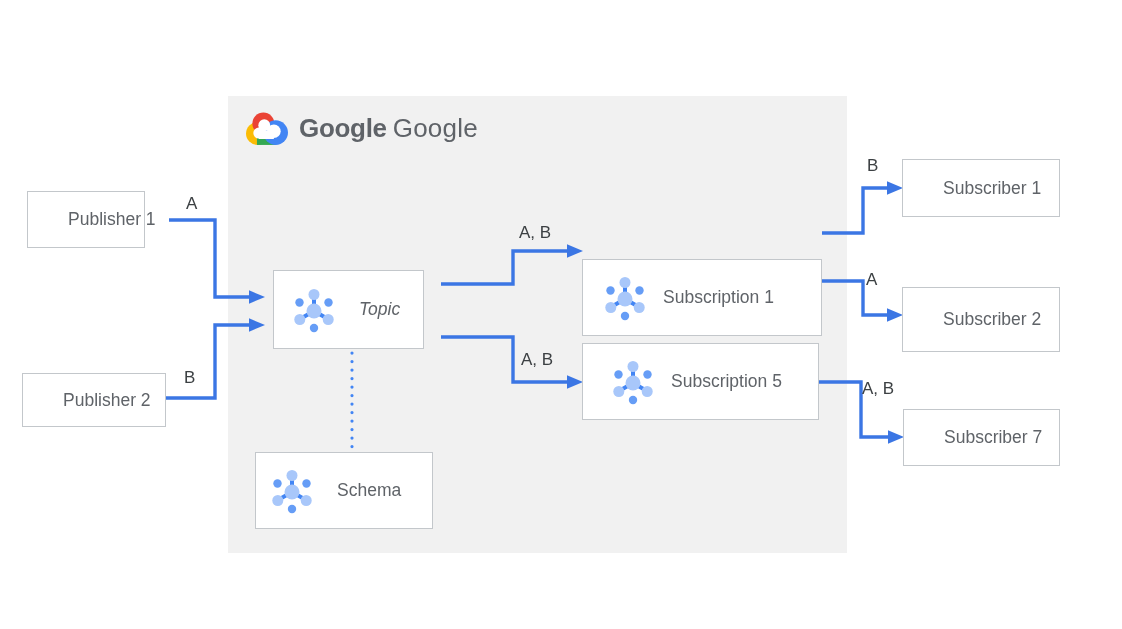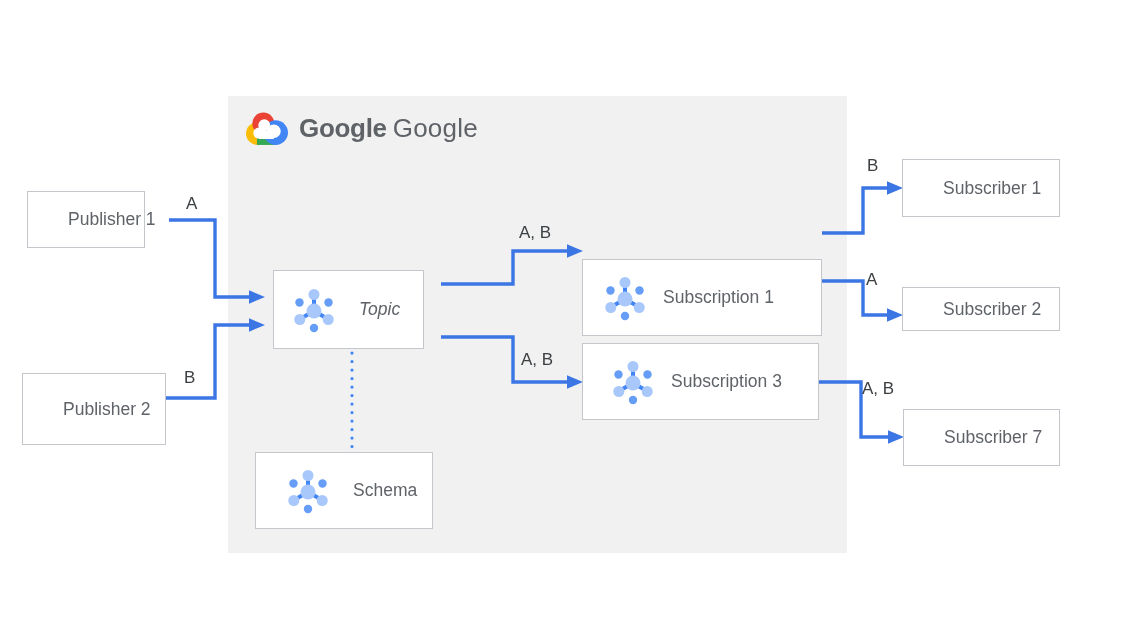--- a/index.html
+++ b/index.html
@@ -97,56 +97,56 @@
     <path class="wire" d="M441 337 H513 V382 H567" marker-end="url(#arrow)"></path>
     <path class="wire" d="M822 233 H863 V188 H887" marker-end="url(#arrow)"></path>
     <path class="wire" d="M822 281 H863 V315 H887" marker-end="url(#arrow)"></path>
     <path class="wire" d="M819 382 H861 V437 H888" marker-end="url(#arrow)"></path>
     <path class="wire-dotted" d="M352 353 V450"></path>
   </svg>
 
   <div class="node simple" style="left:27px;top:191px;width:118px;height:57px;">
     <span>Publisher 1</span>
   </div>
-  <div class="node simple" style="left:22px;top:373px;width:144px;height:72px;">
+  <div class="node simple" style="left:22px;top:373px;width:144px;height:54px;">
     <span>Publisher 2</span>
   </div>
   <div class="node simple" style="left:902px;top:159px;width:158px;height:58px;">
     <span>Subscriber 1</span>
   </div>
-  <div class="node simple" style="left:902px;top:287px;width:158px;height:44px;">
+  <div class="node simple" style="left:902px;top:287px;width:158px;height:65px;">
     <span>Subscriber 2</span>
   </div>
   <div class="node simple" style="left:903px;top:409px;width:157px;height:57px;">
     <span>Subscriber 7</span>
   </div>
 
   <div class="node iconic" style="left:273px;top:270px;width:151px;height:79px;padding-left:16px;gap:21px;font-style:italic;">
     <svg class="ps-icon">
         <use href="#pubsub-icon"></use>
       </svg>
     <span>Topic</span>
   </div>
-  <div class="node iconic" style="left:255px;top:452px;width:178px;height:77px;padding-left:28px;gap:21px;">
+  <div class="node iconic" style="left:255px;top:452px;width:178px;height:77px;padding-left:12px;gap:21px;">
     <svg class="ps-icon">
         <use href="#pubsub-icon"></use>
       </svg>
     <span>Schema</span>
   </div>
   <div class="node iconic" style="left:582px;top:213px;width:240px;height:77px;padding-left:18px;gap:14px;margin-top:46px;">
     <svg class="ps-icon">
         <use href="#pubsub-icon"></use>
       </svg>
     <span>Subscription 1</span>
   </div>
   <div class="node iconic" style="left:582px;top:343px;width:237px;height:77px;padding-left:26px;gap:14px;">
     <svg class="ps-icon">
         <use href="#pubsub-icon"></use>
       </svg>
-    <span>Subscription 3</span>
+    <span>Subscription 5</span>
   </div>
 
   <div class="edge-label" style="left:186px;top:194px;">A</div>
   <div class="edge-label" style="left:184px;top:368px;">B</div>
   <div class="edge-label" style="left:519px;top:223px;">A, B</div>
   <div class="edge-label" style="left:521px;top:350px;">A, B</div>
   <div class="edge-label" style="left:867px;top:156px;">B</div>
   <div class="edge-label" style="left:866px;top:270px;">A</div>
   <div class="edge-label" style="left:862px;top:379px;">A, B</div>
 

